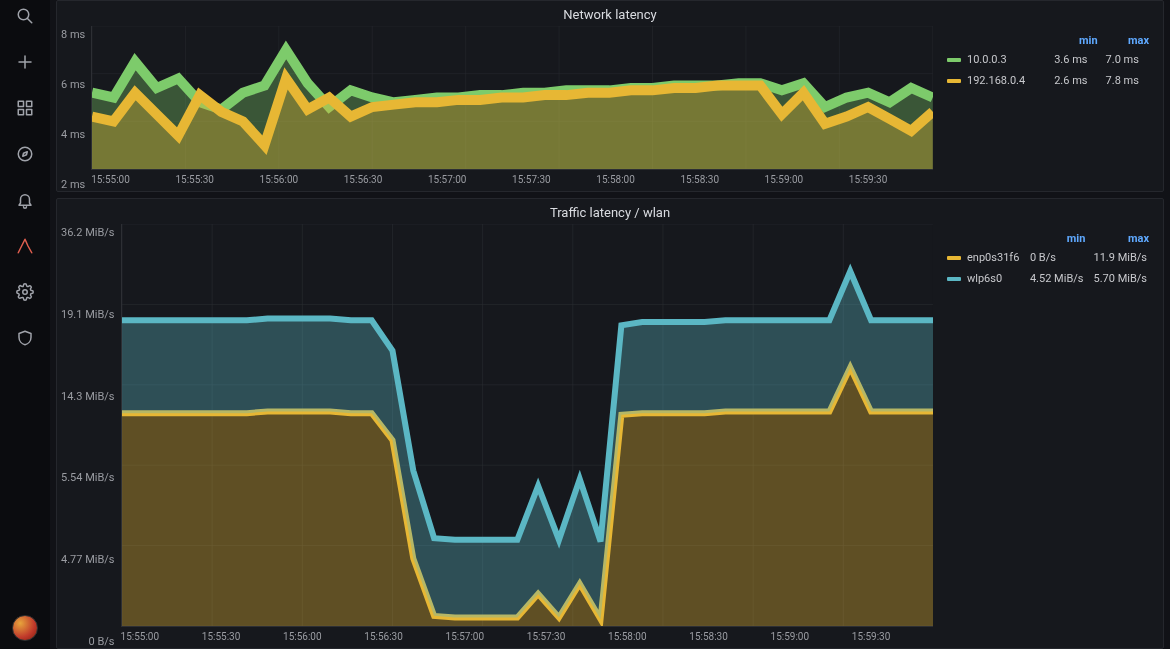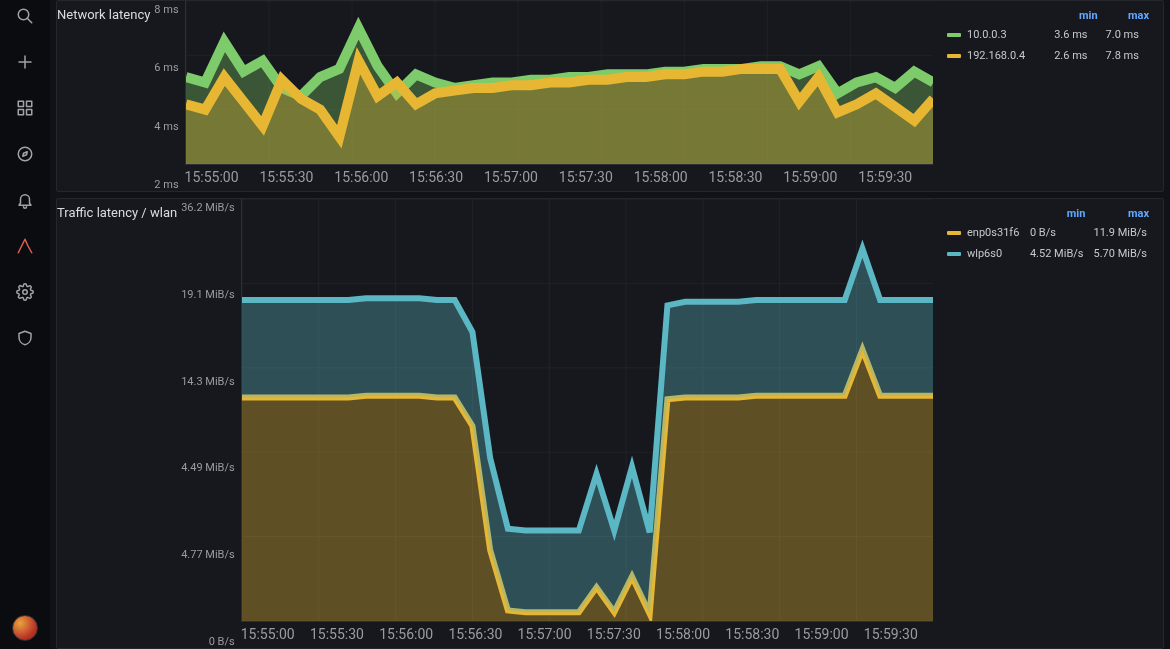--- a/index.html
+++ b/index.html
@@ -2,30 +2,30 @@
 <html><head>
 <meta charset="utf-8">
 <style>
   html,body{margin:0;padding:0;background:#111217;color:#c7c8cc;font-family:Roboto,Arial,Helvetica,sans-serif;font-size:12px;width:1170px;height:649px;overflow:hidden}
   .root{display:flex;width:1170px;height:649px}
   .sidebar{width:50px;background:#0b0c0f;display:flex;flex-direction:column;align-items:center;padding-top:4px;gap:22px;position:relative}
   .sidebar .icon{color:#a0a3aa;cursor:pointer;display:flex;align-items:center;justify-content:center;width:24px;height:24px}
   .sidebar .icon svg{width:18px;height:18px;stroke:currentColor;fill:none;stroke-width:2;stroke-linecap:round;stroke-linejoin:round}
   .sidebar .avatar{position:absolute;bottom:8px;width:24px;height:24px;border-radius:50%;background:radial-gradient(circle at 30% 30%,#e7a43c,#c0392b 60%,#7f1d0a);border:1px solid #333}
   .main{flex:1;display:flex;flex-direction:column;padding:0 6px;gap:6px}
-  .panel{background:#16181d;border:1px solid #25272d;border-radius:2px;position:relative;display:flex;flex-direction:row}
+  .panel{background:#16181d;border:1px solid #25272d;border-radius:2px;position:relative;display:flex;flex-direction:column}
   .panel-title{text-align:center;color:#d9dbe0;font-size:13px;padding:6px 0 4px 0}
   .panel-body{display:flex;flex:1;min-height:0}
   .chart-zone{position:relative;flex:1;display:flex}
   .ylabels{display:flex;flex-direction:column;justify-content:space-between;align-items:flex-end;padding:2px 6px 0 4px;color:#9a9ca2;font-size:11px}
   .plot-wrap{flex:1;display:flex;flex-direction:column}
   .plot{flex:1;position:relative;border-left:1px solid #2d2f34;border-bottom:1px solid #2d2f34}
   .plot svg{position:absolute;inset:0;width:100%;height:100%}
   .grid line{stroke:#2a2c31;stroke-width:1}
-  .xlabels{display:flex;justify-content:space-between;color:#9a9ca2;font-size:14px;padding:4px 0 6px 0}
+  .xlabels{display:flex;justify-content:space-between;color:#9a9ca2;font-size:10px;padding:4px 0 6px 0}
   .xlabels span{flex:1;text-align:left;white-space:nowrap}
   .legend{width:210px;padding:6px 10px 0 10px;font-size:12px;color:#c7c8cc}
   .legend table{width:100%;border-collapse:collapse;font-size:11px}
   .legend th{color:#5fa9ff;font-weight:700;text-align:right;padding:2px 4px;user-select:none;cursor:pointer}
   .legend th.blank{cursor:default}
   .legend td{padding:4px 4px;text-align:left;color:#c7c8cc;white-space:nowrap}
   .legend td.name{text-align:left}
   .swatch{display:inline-block;width:14px;height:4px;border-radius:1px;margin-right:6px;vertical-align:middle}
   .area{opacity:.35}
 </style>
@@ -163,21 +163,21 @@
     </div>
 
     <div class="panel" style="flex:1">
       <div class="panel-title">Traffic latency / wlan</div>
       <div class="panel-body">
         <div class="chart-zone">
           <div class="ylabels" id="yl1">
               <span>36.2 MiB/s</span>
               <span>19.1 MiB/s</span>
               <span>14.3 MiB/s</span>
-              <span>4.49 MiB/s</span>
+              <span>5.54 MiB/s</span>
               <span>4.77 MiB/s</span>
               <span>0 B/s</span>
             </div>
           <div class="plot-wrap">
             <div class="plot" id="plot1">
                 <svg viewBox="0 0 1000 1000" preserveAspectRatio="none">
                   <g class="grid">
                     <line x1="0" x2="1000" y1="0" y2="0"></line>
                     <line x1="0" x2="1000" y1="200" y2="200"></line>
                     <line x1="0" x2="1000" y1="400" y2="400"></line>

